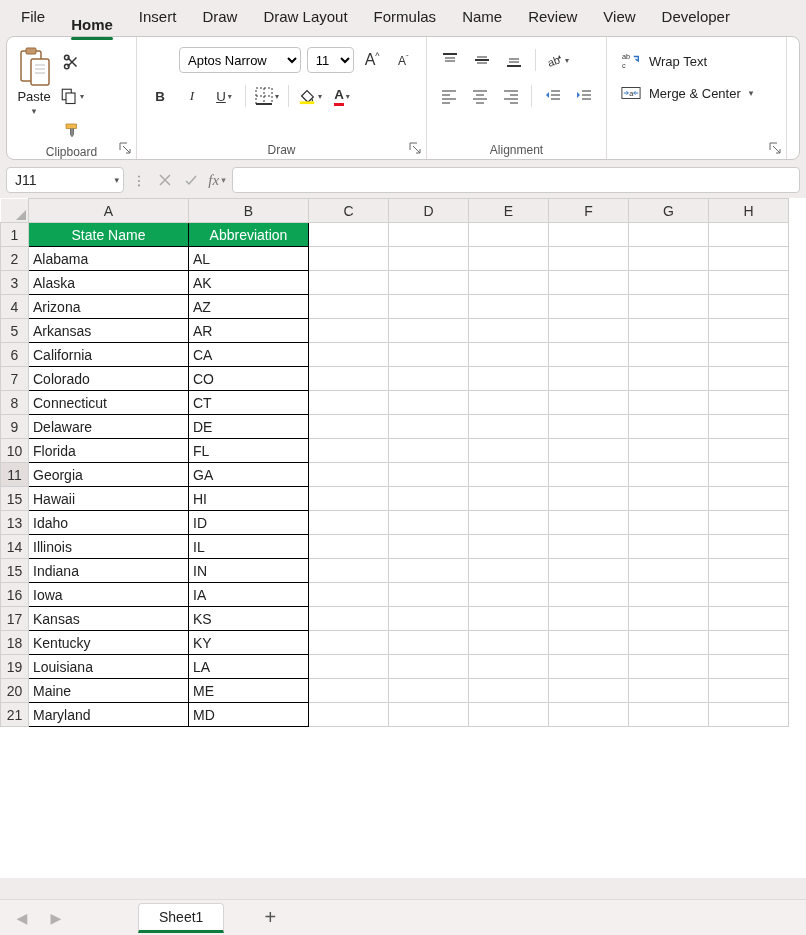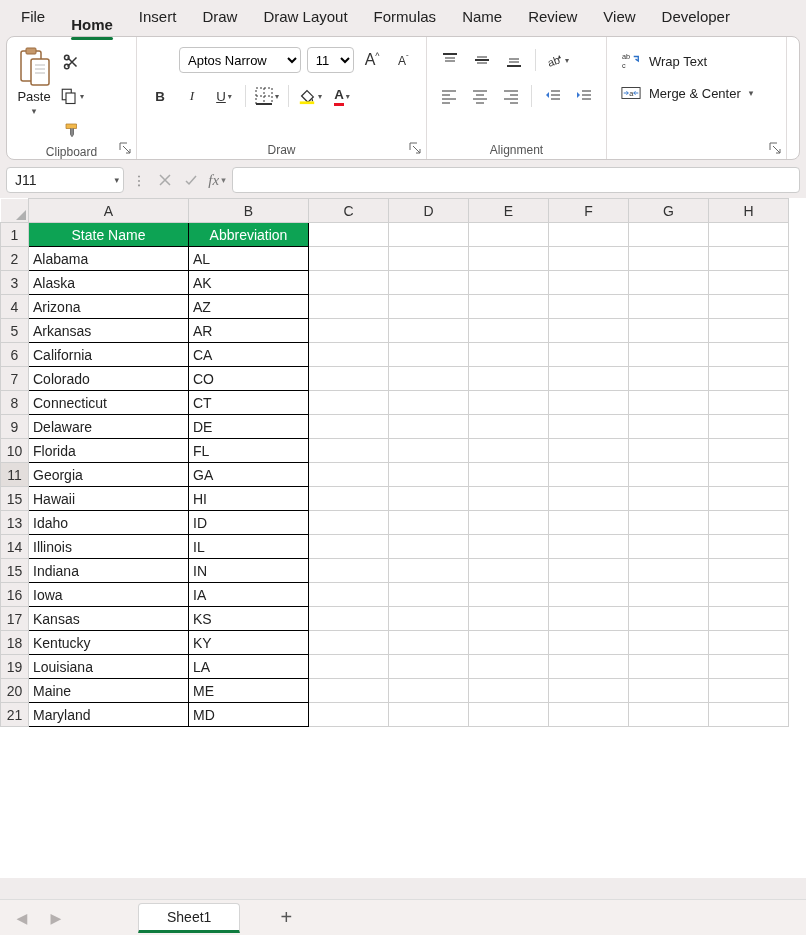--- a/index.html
+++ b/index.html
@@ -63,21 +63,21 @@
   .grid .rowh.sel{ background:#e3dedc;}
   .grid td.cell{ background:#fff; padding:0 4px; text-align:left;}
   .grid .colA{ width:160px;}
   .grid .colB{ width:120px;}
   .hdr{ background:#0da354 !important; color:#fff; font-weight:700; text-align:center !important;}
   td.databorder{ border:1px solid #000 !important;}
 
   
   .sheetbar{ position:absolute; bottom:0; left:0; right:0; height:36px; background:#f4f0ef; border-top:1px solid #ddd; display:flex; align-items:center; padding:0 10px; gap:10px;}
   .sheetbar .nav{ color:#b5b0af; width:24px; text-align:center; font-size:14px;}
-  .sheet-tab{ background:#fff; border:1px solid #d5d5d5; border-bottom:3px solid #0f7b3e; border-radius:4px 4px 0 0; padding:5px 28px; font-size:14px; margin-left:60px;}
+  .sheet-tab{ background:#fff; border:1px solid #d5d5d5; border-bottom:3px solid #0f7b3e; border-radius:4px 4px 0 0; padding:5px 20px; font-size:14px; margin-left:60px;}
   .addsheet{ font-size:20px; color:#555; margin-left:30px;}
 </style>
 </head>
 <body>
 
 <div class="menubar">
   <div class="tab">File</div>
   <div class="tab active">Home</div>
   <div class="tab">Insert</div>
   <div class="tab">Draw</div>

